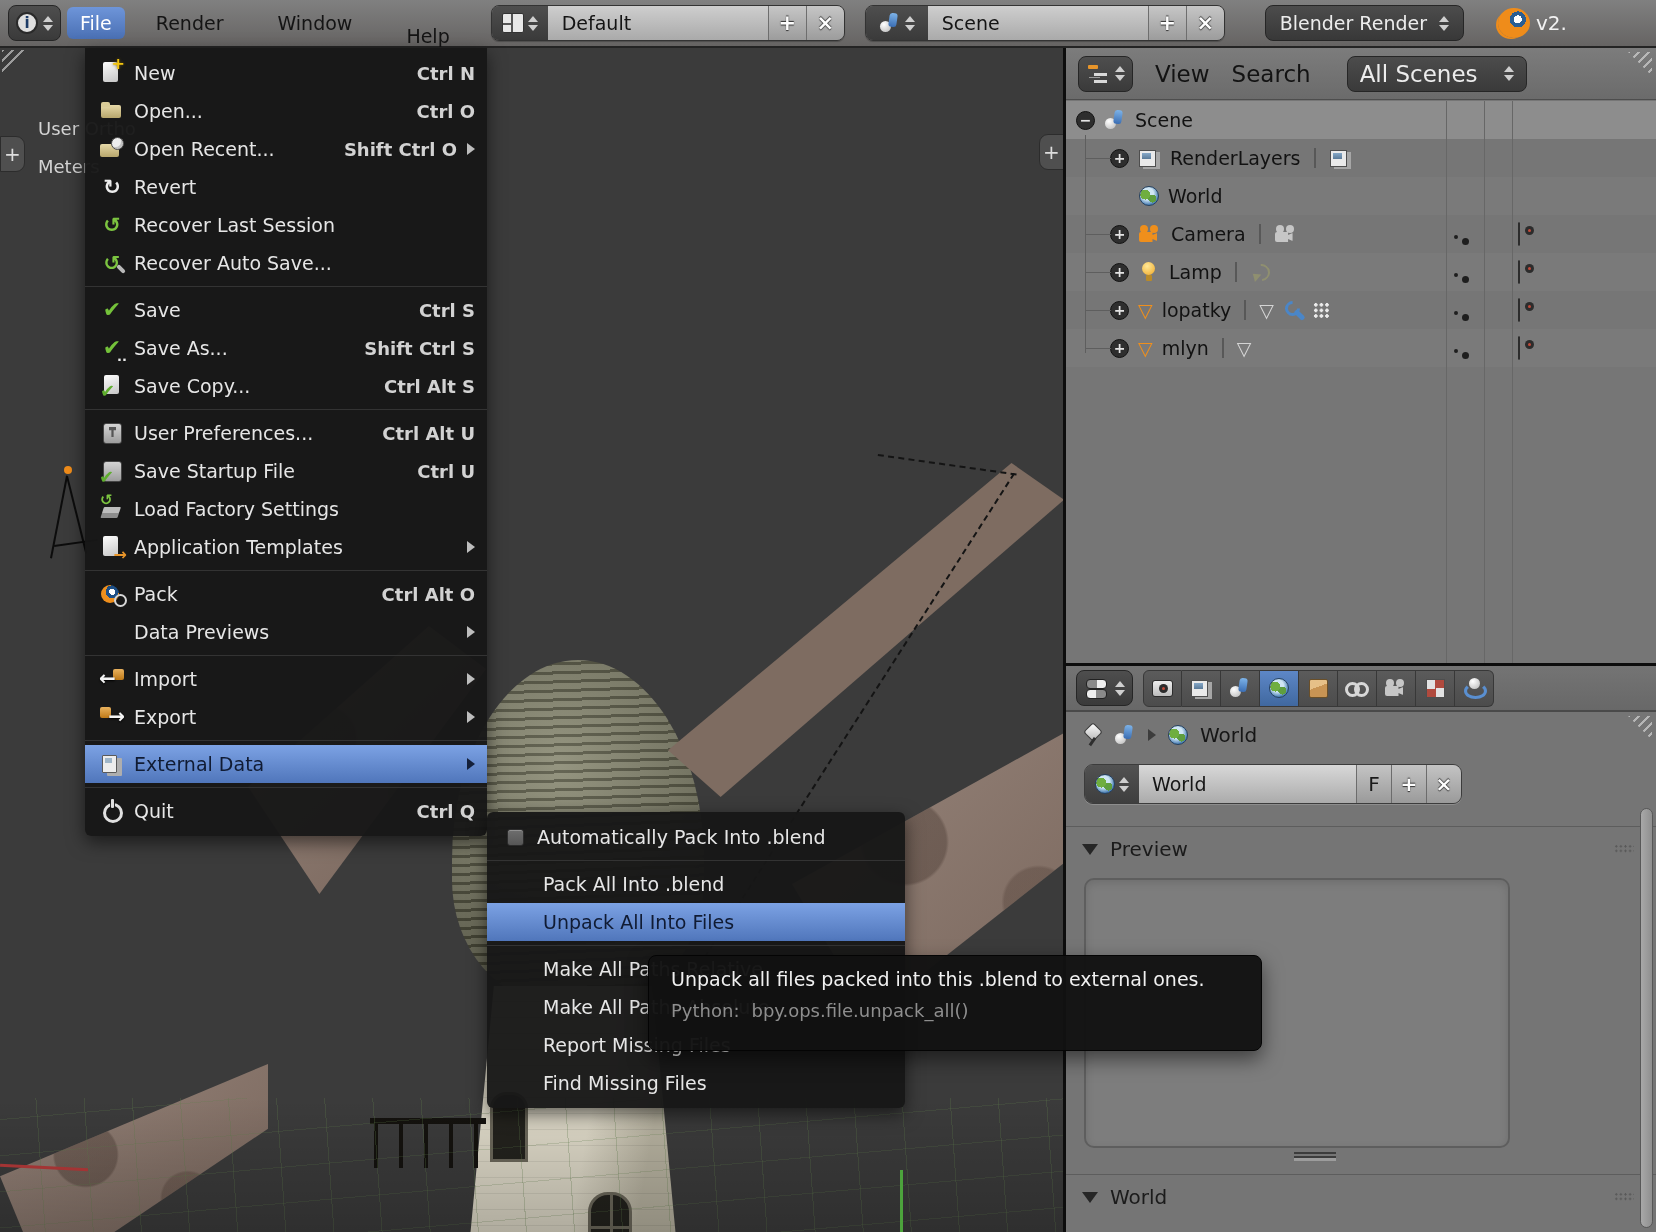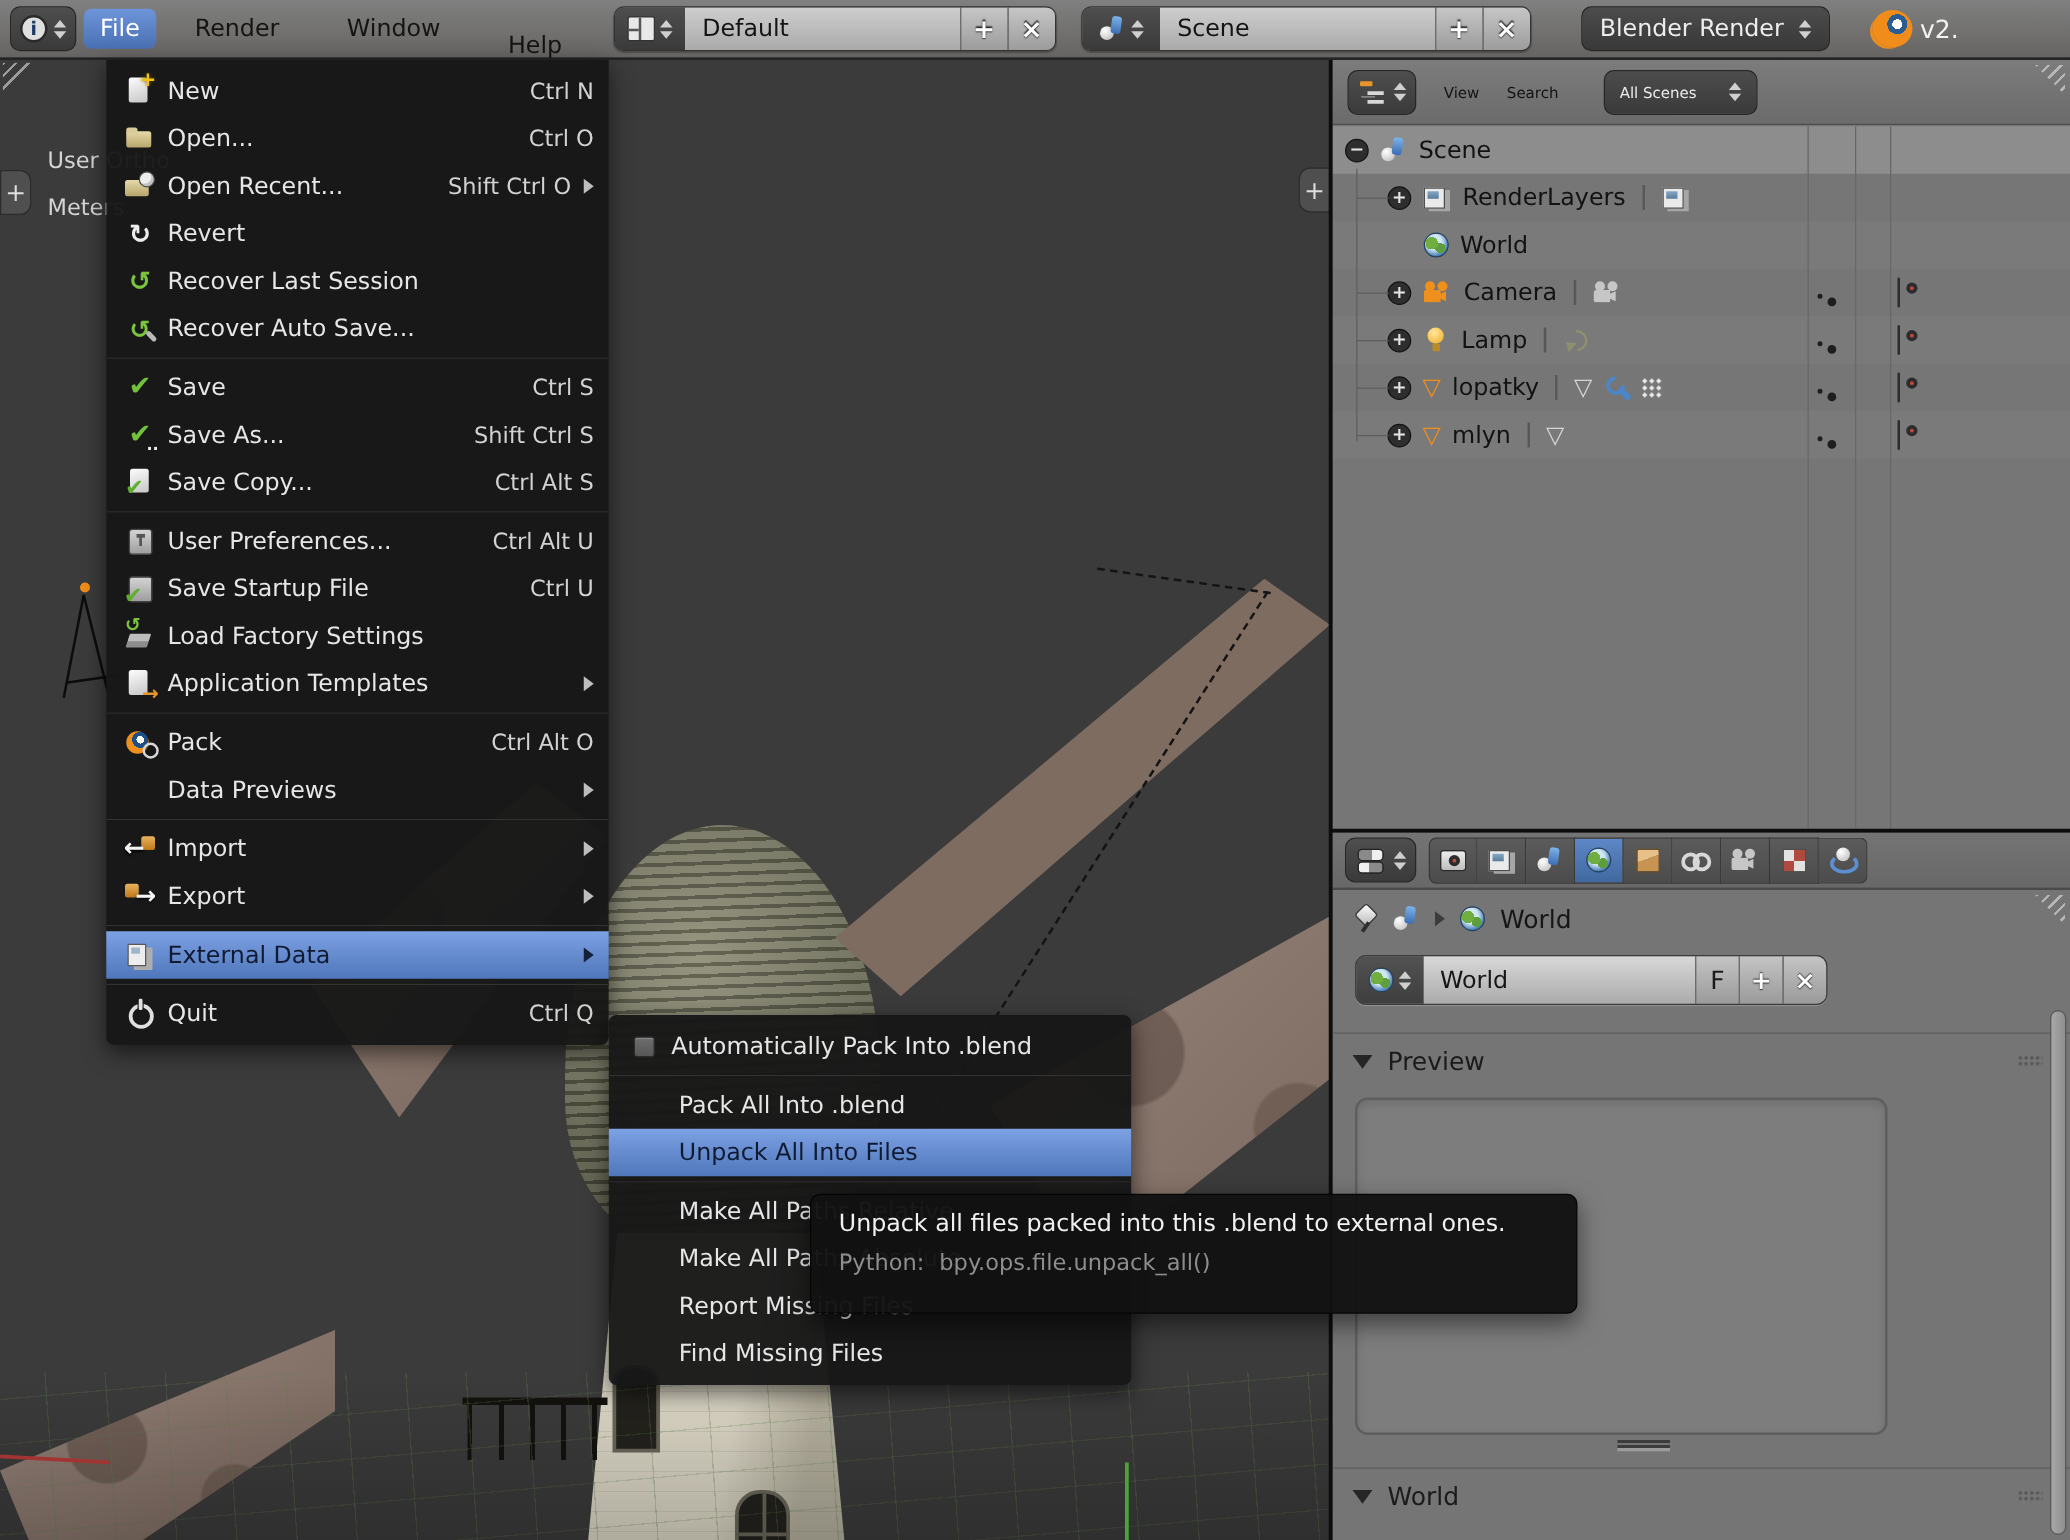--- a/index.html
+++ b/index.html
@@ -92,21 +92,21 @@
 
   
   .menu{position:absolute;background:rgba(23,23,23,.96);box-shadow:0 6px 18px rgba(0,0,0,.55);
         color:#e6e6e6;font-size:19px;padding:6px 0;}
   .filemenu{left:85px;top:48px;width:402px;border-radius:0 0 6px 6px;z-index:20;}
   .submenu{left:487px;top:812px;width:418px;border-radius:6px;z-index:21;}
   .mrow{height:38px;display:flex;align-items:center;padding:0 12px 0 14px;position:relative;}
   .mrow.hl{background:linear-gradient(#7ca2e4,#5076bb);color:#101b33;}
   .msep{height:1px;background:#000;border-bottom:1px solid #333;margin:4px 0;}
   .mlabel{white-space:nowrap;}
-  .mshort{margin-left:auto;color:#d2d2d2;font-size:18px;padding-left:14px;white-space:nowrap;}
+  .mshort{margin-left:auto;color:#d2d2d2;font-size:18px;padding-left:14px;white-space:nowrap;font-weight:bold;}
   .mrow.hl .mshort{color:#16233f;}
   .subarr{width:0;height:0;border-top:6px solid transparent;border-bottom:6px solid transparent;border-left:8px solid #bdbdbd;margin-left:10px;flex:0 0 auto;}
   .mrow.hl .subarr{border-left-color:#14203a;}
   .cbx{width:17px;height:17px;background:linear-gradient(#6e6e6e,#565656);border:1px solid #2b2b2b;border-radius:3px;
        box-shadow:inset 0 1px 0 rgba(255,255,255,.25);margin-right:13px;flex:0 0 auto;}
   .sm-ind{padding-left:56px;}
   .sm-cb{padding-left:20px;}
 
   
   .mi{width:26px;height:24px;position:relative;flex:0 0 26px;margin-right:9px;display:flex;align-items:center;justify-content:center;font-size:19px;line-height:1;}
@@ -151,21 +151,21 @@
 
   
   .tooltip{position:absolute;left:648px;top:955px;width:614px;height:96px;background:rgba(18,18,18,.97);
            border:1px solid #040404;border-radius:8px;box-shadow:0 8px 20px rgba(0,0,0,.5);z-index:30;padding:12px 22px;}
   .tt-main{color:#f0f0f0;font-size:19px;}
   .tt-py{margin-top:10px;color:#8e8e8e;font-size:18px;font-family:"DejaVu Sans Mono","Liberation Mono",monospace;display:flex;gap:12px;}
 
   
   .outliner{position:absolute;left:1066px;top:48px;width:590px;height:616px;background:#767676;overflow:hidden;z-index:10;}
   .ohead{height:52px;background:linear-gradient(#7c7c7c,#6b6b6b);border-bottom:1px solid #4d4d4d;
-         display:flex;align-items:center;padding:0 12px;gap:22px;font-size:12px;color:#131313;}
+         display:flex;align-items:center;padding:0 12px;gap:22px;font-size:23px;color:#131313;}
   .odrop{height:36px;background:linear-gradient(#4c4c4c,#3a3a3a);border:1px solid #262626;border-radius:8px;
          color:#ececec;display:flex;align-items:center;padding:12px 12px;gap:26px;margin-left:14px;}
   .ed-outliner{position:relative;width:24px;height:20px;}
   .ed-outliner::before{content:"";position:absolute;left:2px;top:1px;width:10px;height:4px;background:#e8952a;border-radius:1px;}
   .ed-outliner::after{content:"";position:absolute;left:8px;top:9px;width:13px;height:3px;background:#d8d8d8;box-shadow:0 7px 0 #d8d8d8,-6px 3px 0 -1px #9a9a9a;}
   .otree{position:absolute;left:0;top:53px;right:0;bottom:0;font-size:19px;color:#121212;}
   .orow{position:relative;height:38px;display:flex;align-items:center;gap:9px;}
   .orow:nth-child(odd){background:rgba(255,255,255,.035);}
   .orow.selrow{background:#8d8d8d;}
   .oexp{width:19px;height:19px;border-radius:50%;background:#2e2e2e;color:#e4e4e4;font-size:14px;font-weight:bold;

